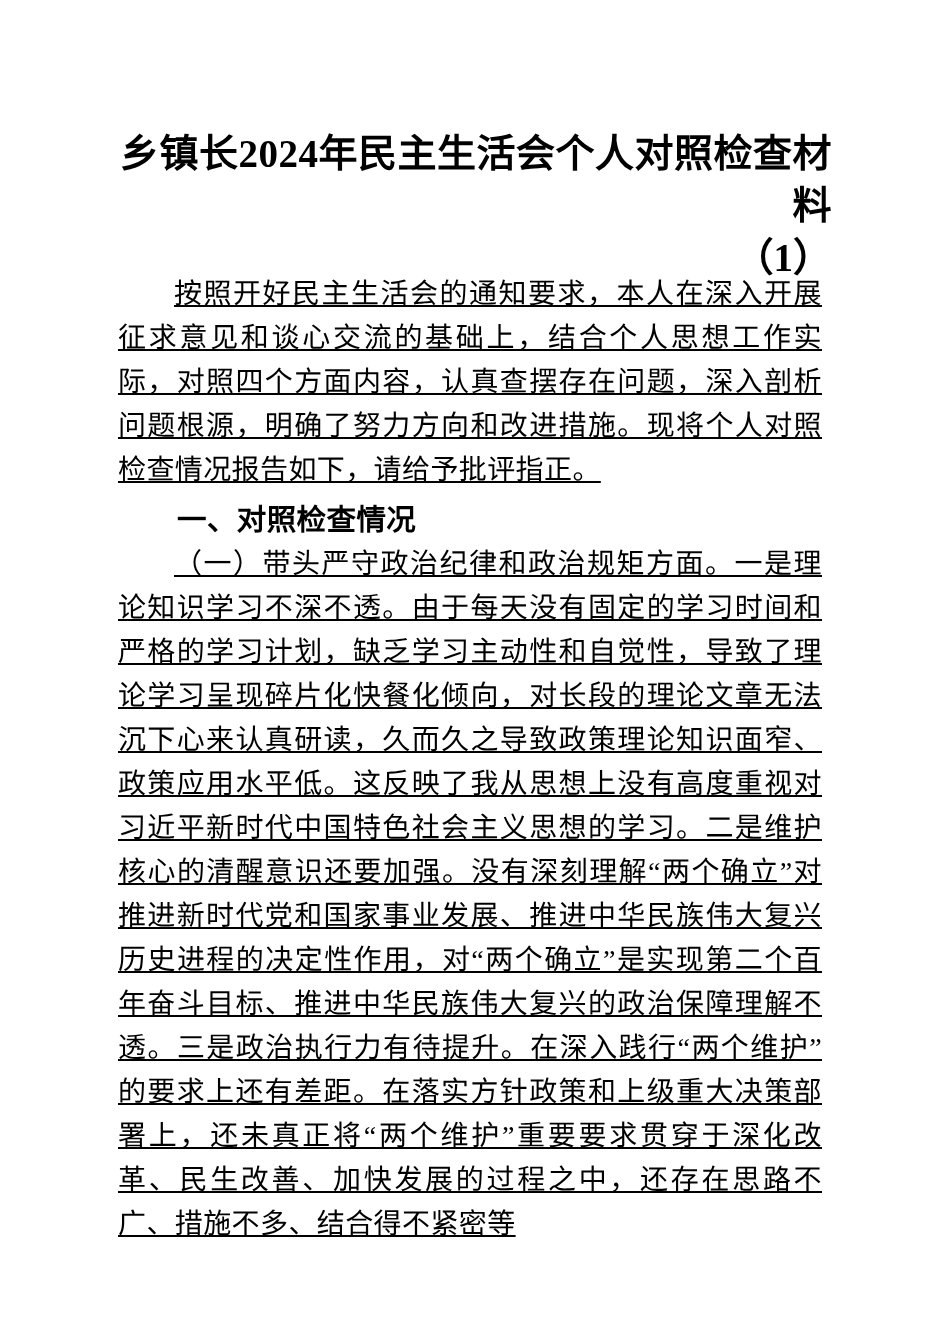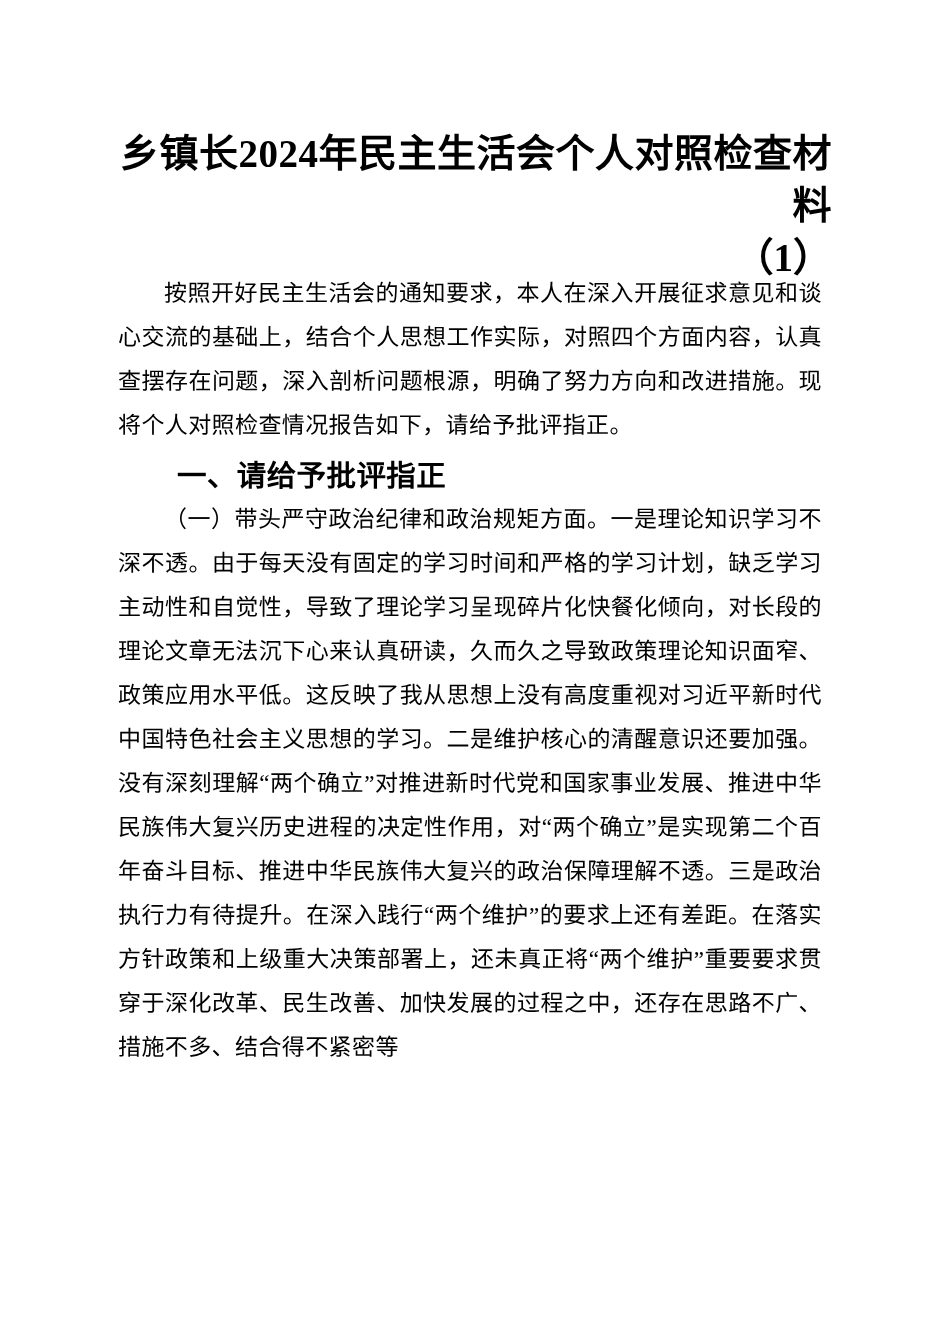--- a/index.html
+++ b/index.html
@@ -43,28 +43,29 @@
   .doc-body {
     position: absolute;
     left: 118px;
     top: 272px;
     width: 704px;
   }
 
   .para {
     margin: 0;
     font-family: "Liberation Serif", "DejaVu Serif", serif;
-    font-size: 23px;
+    font-size: 28px;
     line-height: 44px;
     color: #000000;
     text-align: justify;
     text-justify: inter-ideograph;
     text-indent: 2em;
     letter-spacing: 0.4px;
     word-break: break-all;
+    text-decoration: underline;
   }
 
   
   .heading-1 {
     margin: 0;
     font-family: "Liberation Sans", "DejaVu Sans", sans-serif;
     font-weight: 700;
     font-size: 29.5px;
     line-height: 44px;
     color: #000000;
@@ -84,19 +85,19 @@
     <span>乡镇长2024年民主生活会个人对照检查材料</span>
     <span class="title-sub">（1）</span>
   </h1>
 
   <div class="doc-body">
 
     <p class="para">按照开好民主生活会的通知要求，本人在深入开展征求意见和谈心交流的基础上，结合个人思想工作实际，对照四个方面内容，认真查摆存在问题，深入剖析问题根源，明确了努力方向和改进措施。现将个人对照检查情况报告如下，请给予批评指正。</p>
 
     <div class="gap-6"></div>
 
-    <p class="heading-1">一、请给予批评指正</p>
+    <p class="heading-1">一、对照检查情况</p>
 
     <p class="para">（一）带头严守政治纪律和政治规矩方面。一是理论知识学习不深不透。由于每天没有固定的学习时间和严格的学习计划，缺乏学习主动性和自觉性，导致了理论学习呈现碎片化快餐化倾向，对长段的理论文章无法沉下心来认真研读，久而久之导致政策理论知识面窄、政策应用水平低。这反映了我从思想上没有高度重视对习近平新时代中国特色社会主义思想的学习。二是维护核心的清醒意识还要加强。没有深刻理解“两个确立”对推进新时代党和国家事业发展、推进中华民族伟大复兴历史进程的决定性作用，对“两个确立”是实现第二个百年奋斗目标、推进中华民族伟大复兴的政治保障理解不透。三是政治执行力有待提升。在深入践行“两个维护”的要求上还有差距。在落实方针政策和上级重大决策部署上，还未真正将“两个维护”重要要求贯穿于深化改革、民生改善、加快发展的过程之中，还存在思路不广、措施不多、结合得不紧密等</p>
 
   </div>
 
 </div>
 
 </body></html>

